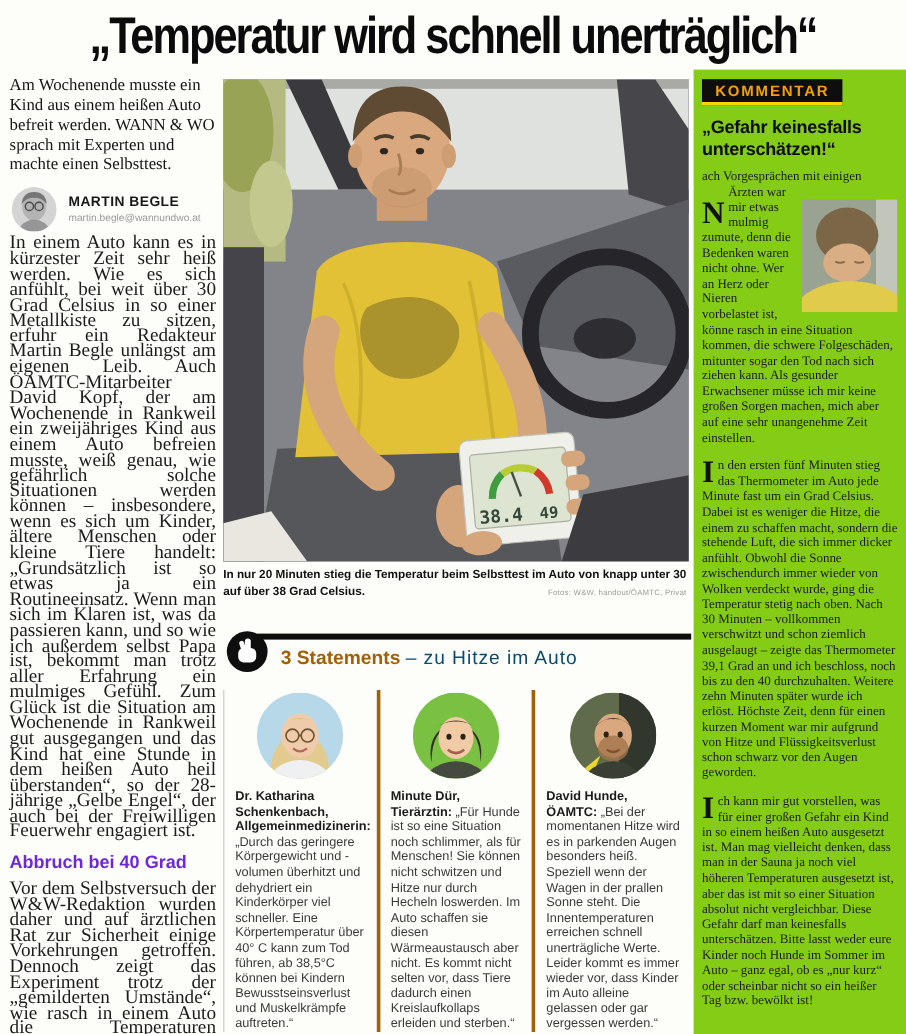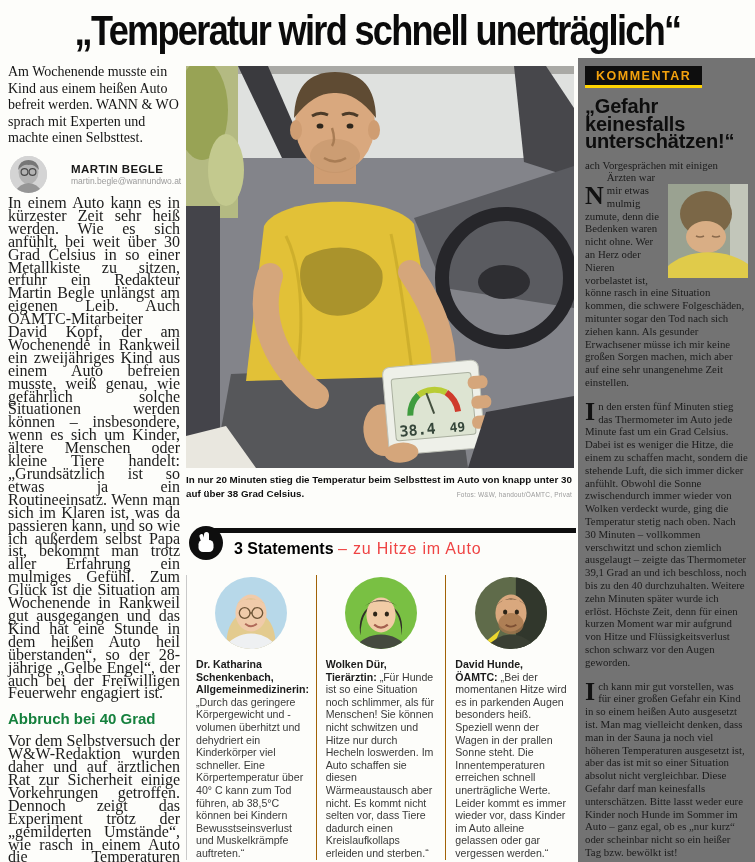--- a/index.html
+++ b/index.html
@@ -12,52 +12,52 @@
   .headline{
     position:absolute;top:0;left:0;width:755px;height:60px;
     display:flex;align-items:center;justify-content:center;
     font-family:"Liberation Sans", sans-serif;font-weight:bold;
     font-size:43px;letter-spacing:-2px;color:#0b0b0b;white-space:nowrap;
     transform:scaleX(.84);transform-origin:center;
   }
   
   .col-left{position:absolute;left:8px;top:64px;width:172px;}
   .intro{font-size:14px;line-height:16.6px;text-align:left;color:#141414;}
-  .byline{display:flex;align-items:center;gap:24px;margin:9px 0 4px 2px;}
+  .byline{display:flex;align-items:center;gap:10px;margin:9px 0 4px 2px;}
   .avatar{width:37px;height:37px;border-radius:50%;overflow:hidden;flex:0 0 auto;background:#d2d2d2;}
   .byline-name{font-family:"Liberation Sans",sans-serif;font-weight:bold;font-size:11.5px;letter-spacing:.4px;color:#181818;}
   .byline-email{font-family:Liberation Sans, sans-serif;font-size:8.5px;color:#9a9a9a;margin-top:1px;}
   .bodytext p{font-size:16px;line-height:12.9px;text-align:justify;margin:0 0 10px;}
-  .subhead{font-family:"Liberation Sans",sans-serif;font-weight:bold;font-size:15px;color:#15803d;margin:0 0 8px;}
+  .subhead{font-family:"Liberation Sans",sans-serif;font-weight:bold;font-size:15px;color:#6d28d9;margin:0 0 8px;}
   
   .photo{position:absolute;left:186px;top:66px;width:388px;height:402px;overflow:hidden;background:#83848a;}
   .caption{position:absolute;left:186px;top:473px;width:388px;
     font-family:Liberation Sans, sans-serif;font-weight:bold;font-size:9.8px;line-height:13.5px;color:#101010;}
   .credit{position:absolute;right:2px;top:15px;font-weight:normal;font-size:6.5px;color:#9b9b9b;letter-spacing:.2px;}
   
   .statements{position:absolute;left:186px;top:527px;width:390px;}
   .st-header{position:relative;height:40px;}
   .st-bar{position:absolute;left:28px;right:0;top:1px;height:5px;background:#0e0e0e;}
   .st-icon{position:absolute;left:2px;top:-2px;width:36px;height:36px;}
   .st-title{position:absolute;left:48px;top:13px;font-family:"Liberation Sans",sans-serif;font-size:16px;white-space:nowrap;}
-  .st-hl{color:#000000;font-weight:bold;}
-  .st-rest{color:#ef4444;letter-spacing:.8px;}
+  .st-hl{color:#a16207;font-weight:bold;}
+  .st-rest{color:#0c4a6e;letter-spacing:.8px;}
   .st-cols{display:flex;margin-top:8px;border-left:1px solid #c9c9c9;}
   .st-col{width:33.33%;padding:2px 9px 0;box-sizing:border-box;}
-  .st-col:not(:last-child){border-right:1px solid #a16207;}
+  .st-col:not(:last-child){border-right:3px solid #a16207;}
   .portrait{width:72px;height:72px;border-radius:50%;overflow:hidden;margin:0 auto 9px;}
   .st-text{font-family:"Liberation Sans",sans-serif;font-size:10.6px;line-height:12.6px;color:#3a3a3a;margin:0;}
   .st-text b{color:#1b1b1b;}
   
   .kommentar{position:absolute;left:578px;top:58px;width:177px;height:804px;
-    background:#737373;padding:8px 7px;box-sizing:border-box;}
+    background:#84cc16;padding:8px 7px;box-sizing:border-box;}
   .k-badge{display:inline-block;background:#0e0e0e;color:#f2a10e;
     font-family:"Liberation Sans",sans-serif;font-weight:bold;font-size:12.5px;letter-spacing:1.5px;
     padding:3px 11px 2px;border-bottom:3px solid #ffd400;}
-  .k-head{font-family:"Liberation Sans",sans-serif;font-weight:bold;font-size:20px;line-height:17.5px;
+  .k-head{font-family:"Liberation Sans",sans-serif;font-weight:bold;font-size:15px;line-height:17.5px;
     letter-spacing:-.2px;color:#0d0d0d;margin:10px 0 8px;}
   .k-body p{font-size:10.8px;line-height:12.8px;margin:0 0 11px;color:#1b1b1b;}
   .dropcap{float:left;font-weight:bold;font-size:26px;line-height:22px;padding:1px 3px 0 0;color:#111;}
   .k-photo-spacer{float:right;width:0;height:25px;}
   .k-photo{float:right;clear:right;width:80px;height:94px;margin:0 0 4px 6px;overflow:hidden;}
 </style>
 </head>
 <body>
 
 <div class="headline">„Temperatur wird schnell unerträglich“</div>
@@ -182,21 +182,21 @@
           <rect width="74" height="74" fill="#79c043"></rect>
           <path d="M16,60 C8,16 66,16 58,60 Q58,30 37,28 Q16,30 16,60 Z" fill="#312f28"></path>
           <ellipse cx="37" cy="39" rx="15" ry="18" fill="#f1cba6"></ellipse>
           <path d="M20,30 Q37,18 54,30 Q45,24 37,25 Q29,24 20,30 Z" fill="#312f28"></path>
           <ellipse cx="31" cy="38" rx="2.2" ry="2.6" fill="#2c2418"></ellipse>
           <ellipse cx="43" cy="38" rx="2.2" ry="2.6" fill="#2c2418"></ellipse>
           <path d="M30,49 q7,6 14,0" stroke="#a35f4e" stroke-width="2.2" fill="none"></path>
           <path d="M8,74 Q20,59 37,59 Q54,59 66,74 Z" fill="#454a3f"></path>
         </svg>
       </div>
-      <p class="st-text"><b>Wolken Dür, Tierärztin:</b> <span>„Für Hunde ist so eine Situation noch schlimmer, als für Menschen! Sie können nicht schwitzen und Hitze nur durch Hecheln loswerden. Im Auto schaffen sie diesen Wärmeaustausch aber nicht. Es kommt nicht selten vor, dass Tiere dadurch einen Kreislaufkollaps erleiden und sterben.“</span></p>
+      <p class="st-text"><b>Minute Dür, Tierärztin:</b> <span>„Für Hunde ist so eine Situation noch schlimmer, als für Menschen! Sie können nicht schwitzen und Hitze nur durch Hecheln loswerden. Im Auto schaffen sie diesen Wärmeaustausch aber nicht. Es kommt nicht selten vor, dass Tiere dadurch einen Kreislaufkollaps erleiden und sterben.“</span></p>
     </div>
     <div class="st-col">
       <div class="portrait">
         <svg width="72" height="72" viewBox="0 0 74 74">
           <rect width="74" height="74" fill="#5f6b4a"></rect>
           <rect x="42" width="32" height="74" fill="#31372c"></rect>
           <path d="M2,74 L26,54 L18,74 Z" fill="#ecd72e"></path>
           <ellipse cx="37" cy="37" rx="16" ry="19" fill="#d9a87e"></ellipse>
           <path d="M21,30 Q37,14 53,30 Q46,22 37,23 Q28,22 21,30 Z" fill="#503f2c"></path>
           <ellipse cx="37" cy="48" rx="13" ry="11" fill="#a3744b" opacity=".8"></ellipse>

